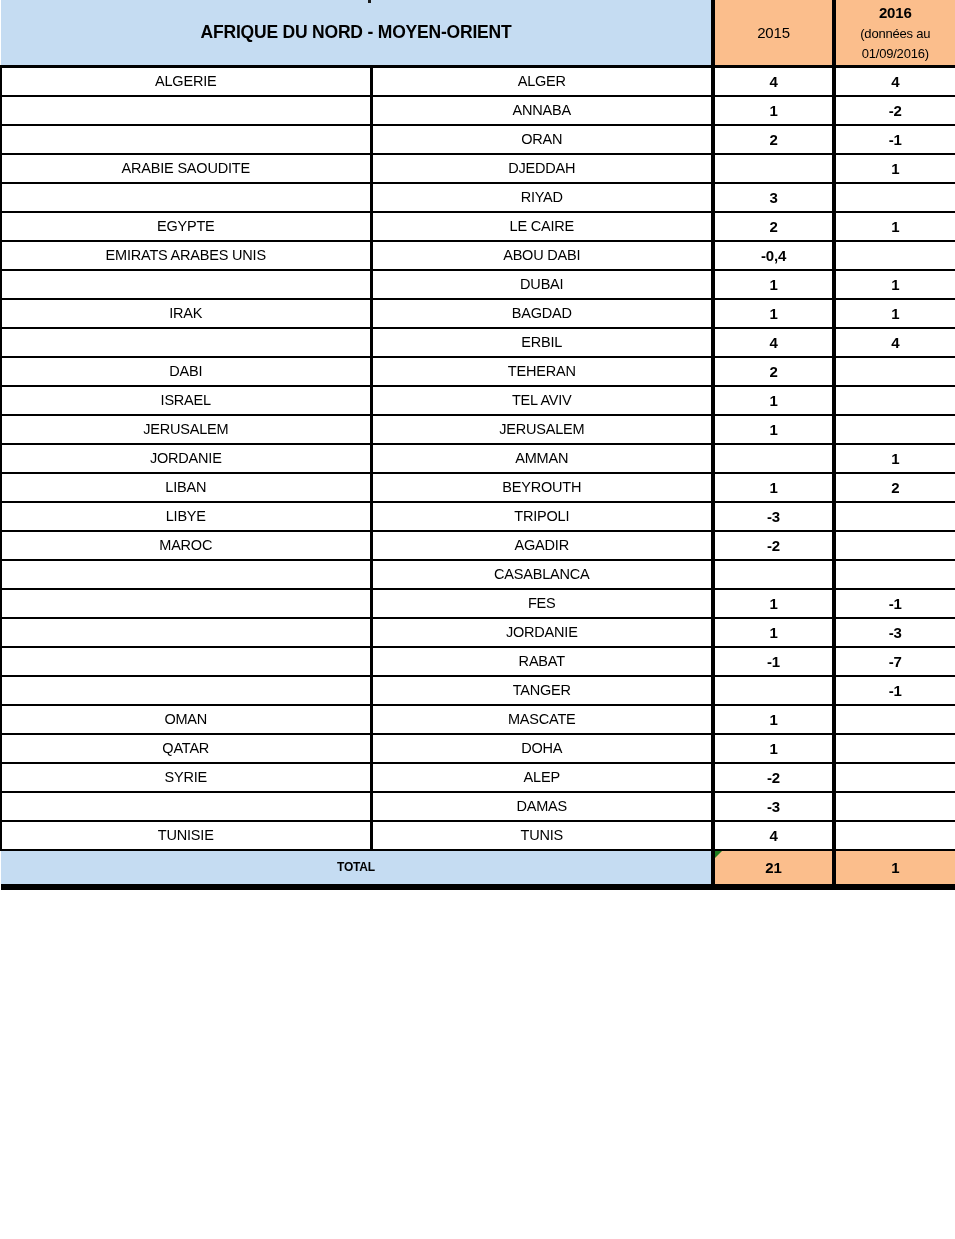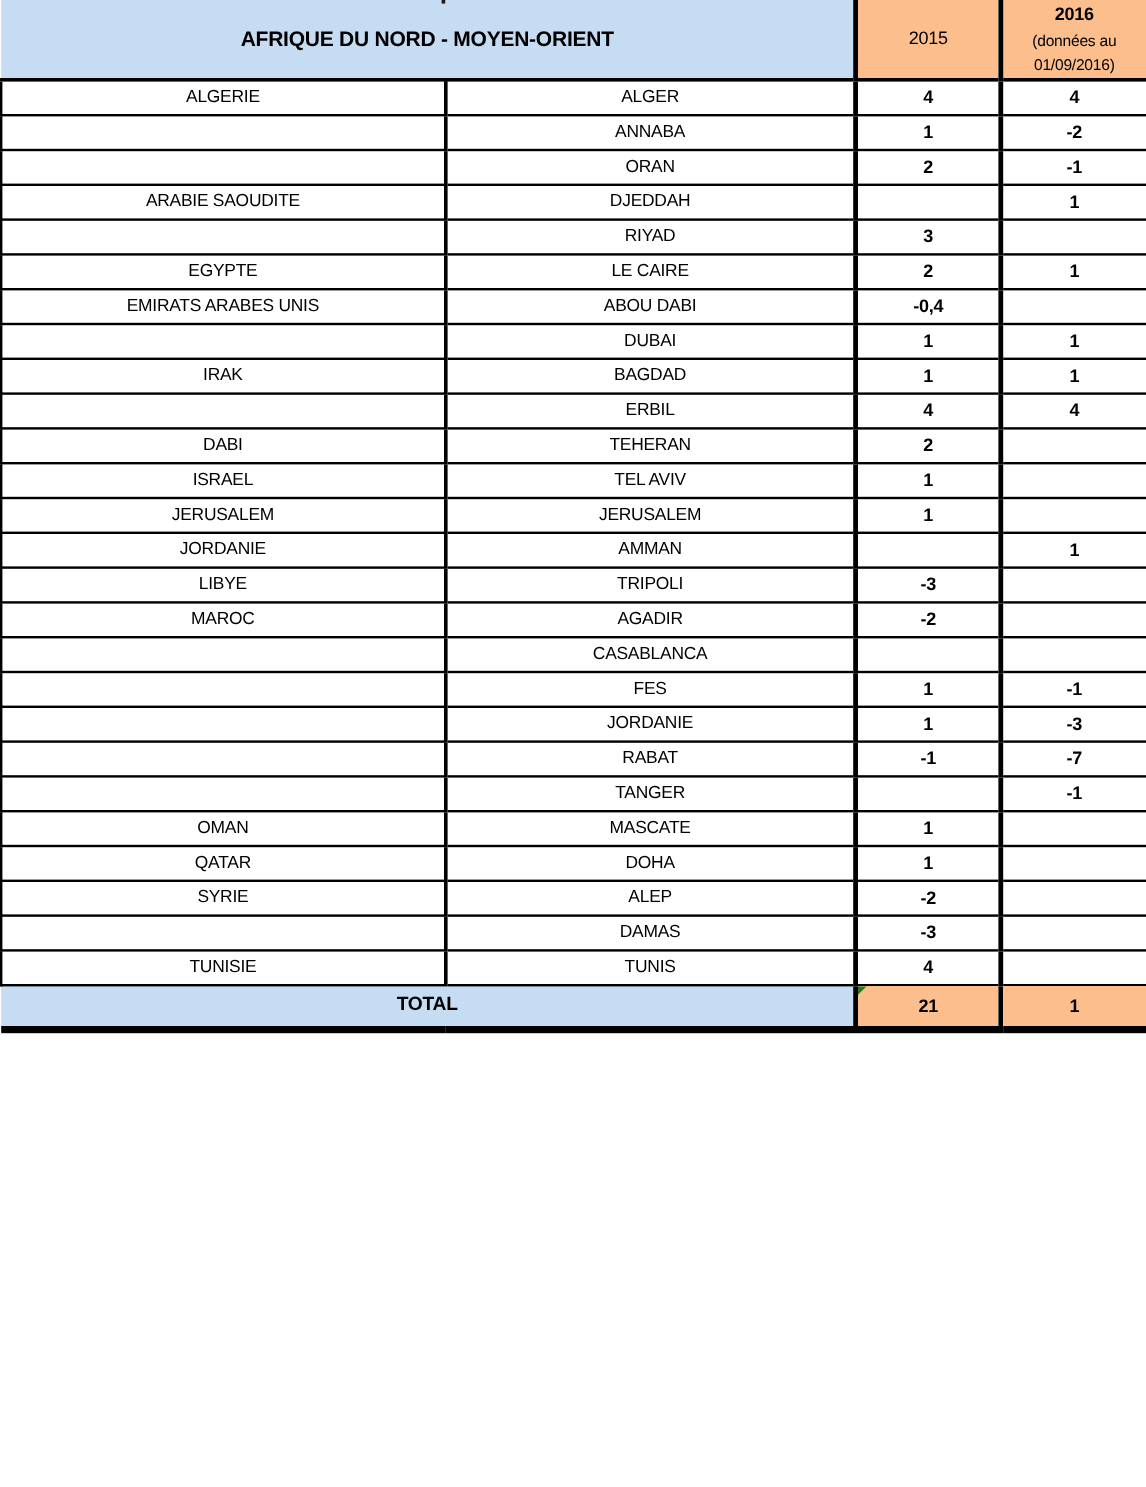--- a/index.html
+++ b/index.html
@@ -53,21 +53,21 @@
   td.c-city{border-left:3px solid #000;font-size:14.5px;text-align:center;}
   td.c-v{border-left:4px solid #000;font-weight:bold;font-size:15px;}
   td.c-last{border-right:3px solid #000;}
   
   tfoot td{height:33px;border-top:2px solid #000;border-bottom:6px solid #000;}
   td.t-label{
     border-left:none;
     border-right:4px solid #000;
     background:var(--header_blue,#C5DCF2);
     font-weight:bold;
-    font-size:16px;
+    font-size:12px;
   }
   td.t-val{
     background:var(--header_orange,#FBBE8C);
     font-weight:bold;
     font-size:15px;
     position:relative;
   }
   td.t-val.v2015{border-right:4px solid #000;}
   td.t-val.v2016{border-right:3px solid #000;}
   .err-tri{
@@ -308,20 +308,34 @@
     </td>
     <td class="c-v">
       <span></span>
     </td>
     <td class="c-v c-last">
       <span>1</span>
     </td>
   </tr>
         <tr class="data-row">
     <td class="c-country">
+      <span>LIBAN</span>
+    </td>
+    <td class="c-city">
+      <span>BEYROUTH</span>
+    </td>
+    <td class="c-v">
+      <span>1</span>
+    </td>
+    <td class="c-v c-last">
+      <span>2</span>
+    </td>
+  </tr>
+        <tr class="data-row">
+    <td class="c-country">
       <span>LIBYE</span>
     </td>
     <td class="c-city">
       <span>TRIPOLI</span>
     </td>
     <td class="c-v">
       <span>-3</span>
     </td>
     <td class="c-v c-last">
       <span></span>

